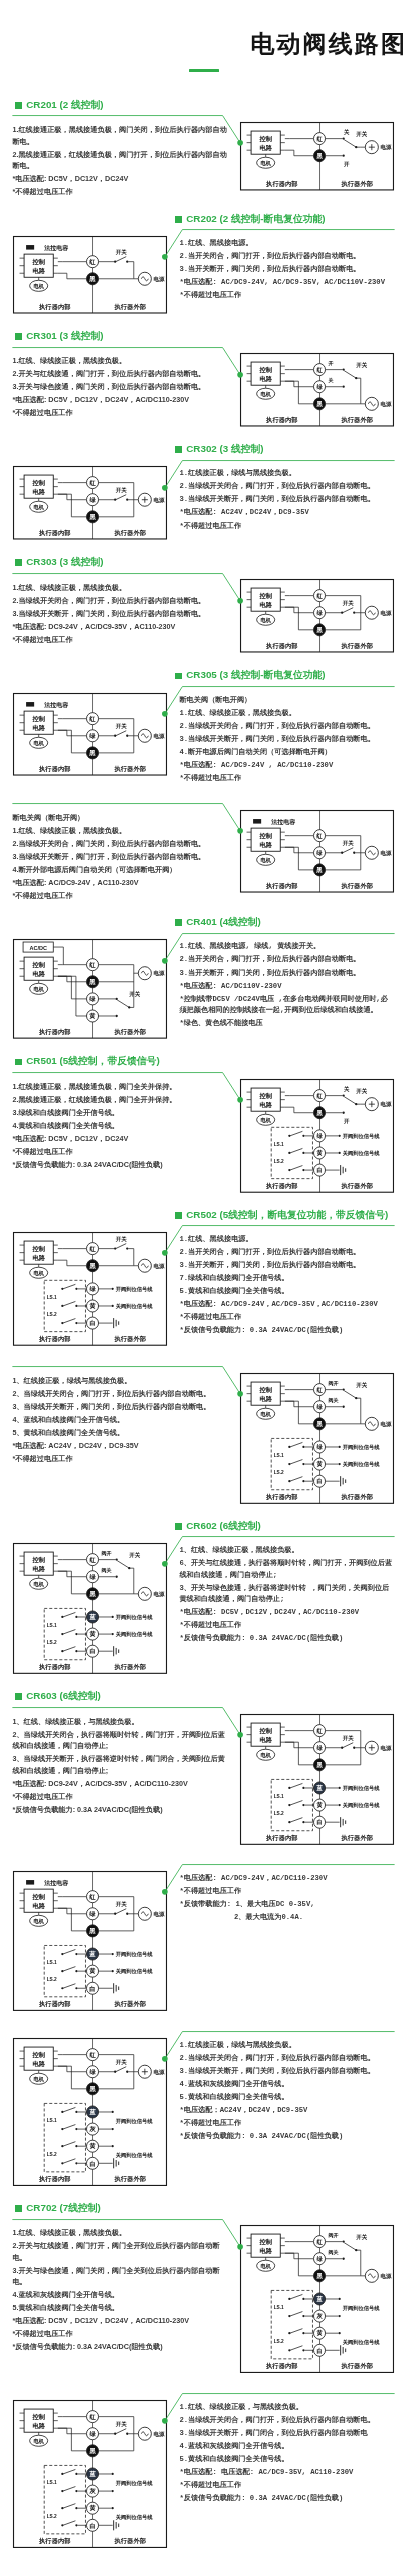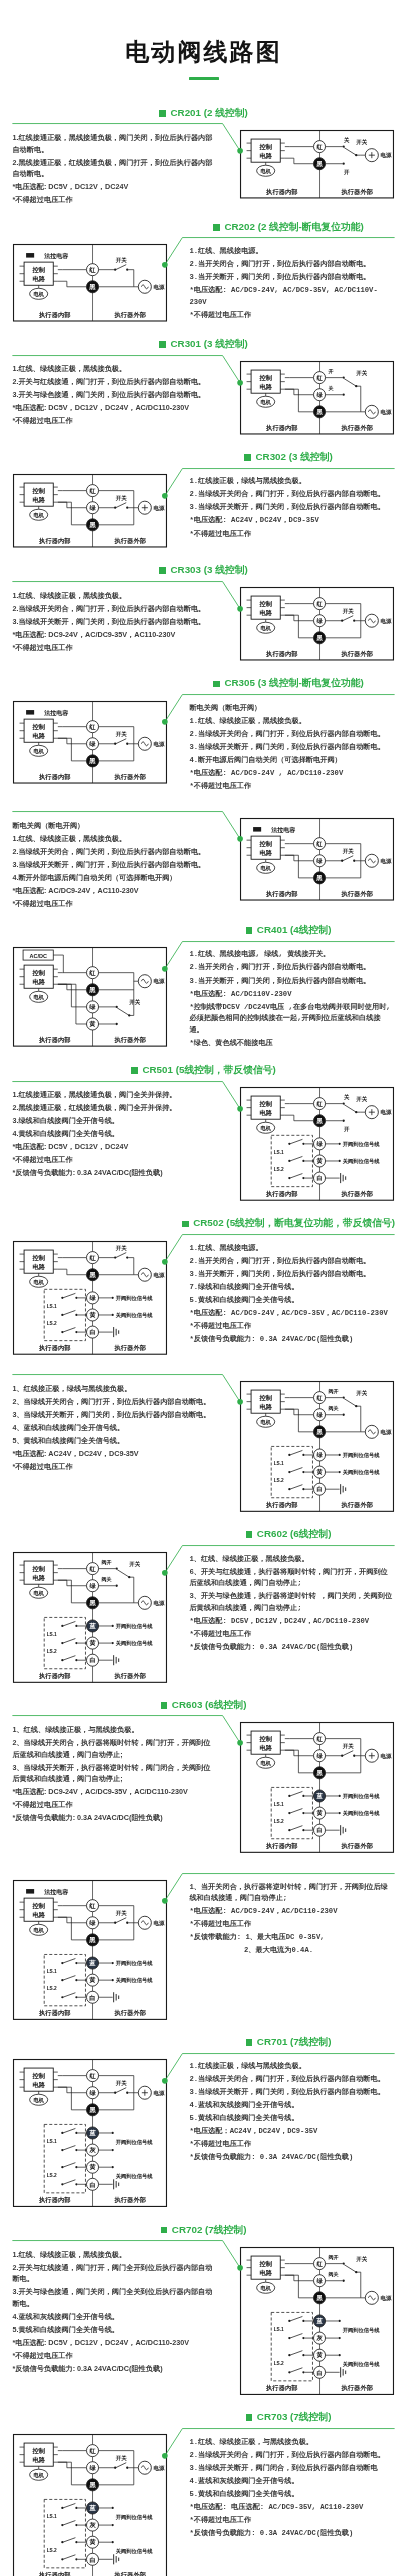--- a/index.html
+++ b/index.html
@@ -1,27 +1,27 @@
 <!DOCTYPE html>
 <html style="--accent: #2fae4a;font-size:8.2px"><head>
 <meta charset="utf-8">
 <style>
   html,body{margin:0;padding:0;background:#ffffff;}
   .page{width:407px;margin:0 auto;font-family:"Liberation Sans","DejaVu Sans",sans-serif;color:#2d2d2d;padding-bottom:26px;}
-  .hdr{padding-top:36px;text-align:center;}
+  .hdr{padding-top:28px;text-align:right;}
   .hdr h1{font-size:24px;margin:0;font-weight:800;color:#141414;letter-spacing:2.1px;}
   .title-bar{width:30px;height:2.6px;background:var(--accent,#2fae4a);margin:9.3px auto 27px;border-radius:0.5px;}
   .sec{margin-bottom:13.4px;}
-  .sec-head{display:flex;align-items:center;gap:4.6px;padding:0 5px;justify-content:center;}
+  .sec-head{display:flex;align-items:center;gap:4.6px;padding:0 15px;}
   .side-right .sec-head{padding-left:175px;}
   .sq{width:6.7px;height:6.7px;background:var(--accent,#2fae4a);flex:none;}
   .sec-head h2{font-size:9.8px;margin:0;color:var(--accent,#2fae4a);font-weight:700;white-space:nowrap;}
   .rule{position:relative;height:6.2px;}
   .rule svg{position:absolute;left:0;top:3.6px;overflow:visible;pointer-events:none;z-index:2;}
-  .row{display:flex;padding:1px 12.4px 0;gap:21px;align-items:flex-start;}
+  .row{display:flex;padding:1px 12.4px 0;gap:11px;align-items:flex-start;}
   .notes{list-style:none;margin:5.2px 0 0;padding:0;flex:1 1 auto;font-size:7.2px;line-height:1.6;font-weight:600;color:#3a3a3a;}
   .notes li{margin-bottom:1.5px;}
   .diagram{flex:0 0 156px;margin-top:2.1px;}
   .side-right .notes{order:2;font-family:Liberation Mono, monospace;}
   .side-right .diagram{order:1;}
   svg text{font-family:"Liberation Sans","DejaVu Sans",sans-serif;}
 </style>
 <title>电动阀线路图</title></head>
 <body>
 
@@ -480,21 +480,21 @@
             <polyline points="766,1 354,1 320,54" fill="none" stroke="#2fae4a" stroke-width="1.6"></polyline>
             <circle cx="320" cy="54" r="5.5" fill="#2fae4a"></circle>
           </svg>
         </div>
     <div class="row">
       <ul class="notes">
             <li>1.红线、黑线接电源, 绿线, 黄线接开关。</li>
             <li>2.当开关闭合，阀门打开，到位后执行器内部自动断电。</li>
             <li>3.当开关断开，阀门关闭，到位后执行器内部自动断电。</li>
             <li>*电压选配:  AC/DC110V-230V</li>
-            <li>*控制线带DC5V /DC24V电压 ,在多台电动阀并联同时使用时,必须把颜色相同的控制线接在一起,开阀到位后蓝线和白线接通。</li>
+            <li>*控制线带DC5V /DC24V电压 ,在多台电动阀并联同时使用时,必须把颜色相同的控制线接在一起,开阀到位后绿线和白线接通。</li>
             <li>*绿色、黄色线不能接电压</li>
           </ul>
       <div class="diagram"><svg viewBox="0 0 310 202" width="100%">
               <rect x="3" y="3" width="304" height="196" fill="#fff" stroke="#1b1b1b" stroke-width="2.2"></rect>
               <line x1="160" y1="3" x2="160" y2="199" stroke="#1b1b1b" stroke-width="1.3"></line>
               <rect x="22" y="8" width="60" height="20" fill="#fff" stroke="#1b1b1b" stroke-width="1.6"></rect>
               <text x="52" y="23" font-size="11" text-anchor="middle" fill="#151515" font-weight="600">AC/DC</text>
               <line x1="82" y1="18" x2="102" y2="18" stroke="#1b1b1b" stroke-width="1.4"></line>
               <line x1="102" y1="18" x2="102" y2="53" stroke="#1b1b1b" stroke-width="1.4"></line>
               <rect x="24" y="38" width="58" height="46" fill="#fff" stroke="#1b1b1b" stroke-width="1.8"></rect>
@@ -1017,21 +1017,20 @@
 
   <section class="sec side-right">
     <div class="rule">
           <svg width="407" height="31" viewBox="0 0 790 60">
             <polyline points="766,1 354,1 320,54" fill="none" stroke="#2fae4a" stroke-width="1.6"></polyline>
             <circle cx="320" cy="54" r="5.5" fill="#2fae4a"></circle>
           </svg>
         </div>
     <div class="row">
       <ul class="notes">
-            <li>1、当开关闭合，执行器将逆时针转，阀门打开，开阀到位后绿线和白线接通，阀门自动停止;</li>
             <li>*电压选配:  AC/DC9-24V，AC/DC110-230V</li>
             <li>*不得超过电压工作</li>
             <li>*反馈带载能力: 1、最大电压DC 0-35V,</li>
             <li>　　　　　　　  2、最大电流为0.4A.</li>
           </ul>
       <div class="diagram"><svg viewBox="0 0 310 282" width="100%">
               <rect x="3" y="3" width="304" height="276" fill="#fff" stroke="#1b1b1b" stroke-width="2.2"></rect>
               <line x1="160" y1="3" x2="160" y2="279" stroke="#1b1b1b" stroke-width="1.3"></line>
               <rect x="28" y="20" width="16" height="9" fill="#1b1b1b"></rect>
               <text x="88" y="29" font-size="12" text-anchor="middle" fill="#151515" font-weight="700">法拉电容</text>
@@ -1100,24 +1099,20 @@
               <line x1="202" y1="225" x2="202" y2="245" stroke="#1b1b1b" stroke-width="1.8"></line>
               <line x1="207" y1="228.5" x2="207" y2="241.5" stroke="#1b1b1b" stroke-width="1.8"></line>
               <line x1="212" y1="231.5" x2="212" y2="238.5" stroke="#1b1b1b" stroke-width="1.8"></line>
               <text x="85" y="271" font-size="12.5" text-anchor="middle" fill="#151515" font-weight="700">执行器内部</text>
               <text x="235" y="271" font-size="12.5" text-anchor="middle" fill="#151515" font-weight="700">执行器外部</text>
             </svg></div>
     </div>
   </section>
 
   <section class="sec side-right">
-    <div class="sec-head">
-      <span class="sq"></span>
-      <h2>CR701 (7线控制)</h2>
-    </div>
     <div class="rule">
           <svg width="407" height="31" viewBox="0 0 790 60">
             <polyline points="766,1 354,1 320,54" fill="none" stroke="#2fae4a" stroke-width="1.6"></polyline>
             <circle cx="320" cy="54" r="5.5" fill="#2fae4a"></circle>
           </svg>
         </div>
     <div class="row">
       <ul class="notes">
             <li>1.红线接正极，绿线与黑线接负极。</li>
             <li>2.当绿线开关闭合，阀门打开，到位后执行器内部自动断电。</li>
@@ -1312,24 +1307,20 @@
               <line x1="212" y1="247.5" x2="212" y2="254.5" stroke="#1b1b1b" stroke-width="1.8"></line>
               <text x="206" y="170" font-size="10.5" text-anchor="start" fill="#151515" font-weight="600">开阀到位信号线</text>
               <text x="206" y="238" font-size="10.5" text-anchor="start" fill="#151515" font-weight="600">关阀到位信号线</text>
               <text x="85" y="287" font-size="12.5" text-anchor="middle" fill="#151515" font-weight="700">执行器内部</text>
               <text x="235" y="287" font-size="12.5" text-anchor="middle" fill="#151515" font-weight="700">执行器外部</text>
             </svg></div>
     </div>
   </section>
 
   <section class="sec side-right">
-    <div class="sec-head">
-      <span class="sq"></span>
-      <h2>CR703 (7线控制)</h2>
-    </div>
     <div class="rule">
           <svg width="407" height="31" viewBox="0 0 790 60">
             <polyline points="766,1 354,1 320,54" fill="none" stroke="#2fae4a" stroke-width="1.6"></polyline>
             <circle cx="320" cy="54" r="5.5" fill="#2fae4a"></circle>
           </svg>
         </div>
     <div class="row">
       <ul class="notes">
             <li>1.红线、绿线接正极，与黑线接负极。</li>
             <li>2.当绿线开关闭合，阀门打开，到位后执行器内部自动断电。</li>

